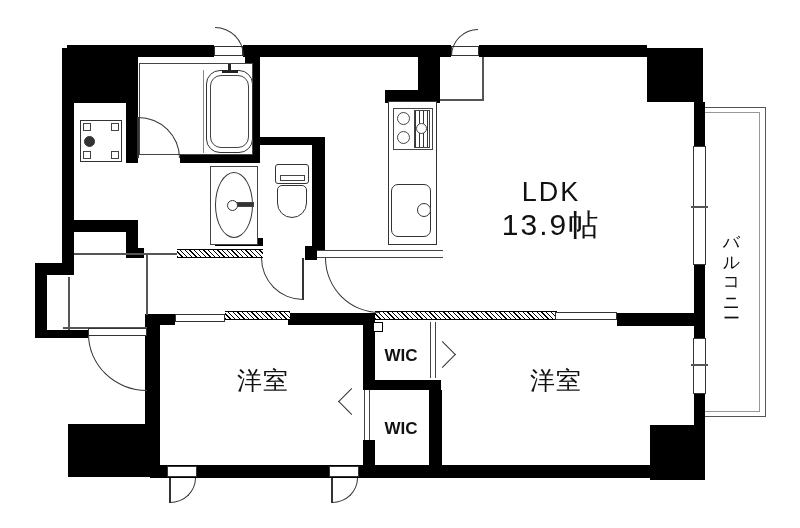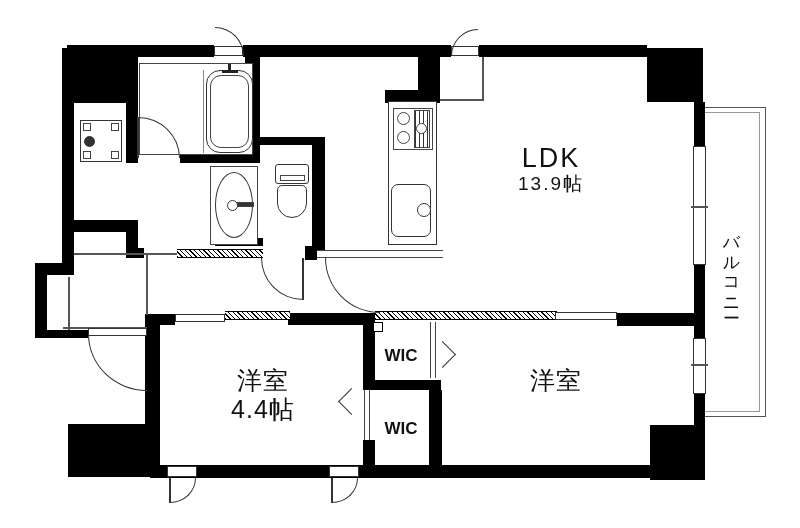--- a/index.html
+++ b/index.html
@@ -137,27 +137,26 @@
   <div class="arc arc-br" style="left:170px;top:478px;width:26px;height:25px"></div>
   <div class="ln" style="left:169px;top:478px;width:2px;height:25px;background:#333"></div>
   <div class="arc arc-br" style="left:332px;top:478px;width:26px;height:25px"></div>
   <div class="ln" style="left:331px;top:478px;width:2px;height:25px;background:#333"></div>
 
   <div class="thin" style="left:430px;top:322px;width:6px;height:56px;border-top:0;border-bottom:0"></div>
   <div class="chev chev-r" style="left:433px;top:345px;width:19px;height:19px"></div>
   <div class="thin" style="left:364px;top:390px;width:6px;height:50px;border-top:0;border-bottom:0"></div>
   <div class="chev chev-l" style="left:342px;top:392px;width:19px;height:19px"></div>
 
-  <div class="txt" style="left:451px;top:144px;width:200px;font-size:27px;letter-spacing:2px;line-height:1.1">
+  <div class="txt" style="left:451px;top:178px;width:200px;font-size:27px;letter-spacing:2px;line-height:1.1">
     <div>LDK</div>
-    <div style="font-size:19px">13.9帖</div>
+    <div style="font-size:30px">13.9帖</div>
   </div>
   <div class="txt" style="left:163px;top:366px;width:200px;font-size:25px;letter-spacing:1px;line-height:1.15">
     <div>洋室</div>
-    <div>4.4帖</div>
   </div>
   <div class="txt" style="left:456px;top:366px;width:200px;font-size:25px;letter-spacing:1px;line-height:1.15">
     <div>洋室</div>
   </div>
   <div class="txt" style="left:371px;top:346px;width:60px;font-size:17px;font-weight:600">WIC</div>
   <div class="txt" style="left:371px;top:419px;width:60px;font-size:17px;font-weight:600">WIC</div>
   <div class="txt" style="left:719px;top:212px;width:24px;height:110px;font-size:17px;letter-spacing:2px;writing-mode:vertical-rl">バルコニー</div>
 
 </div>
 

